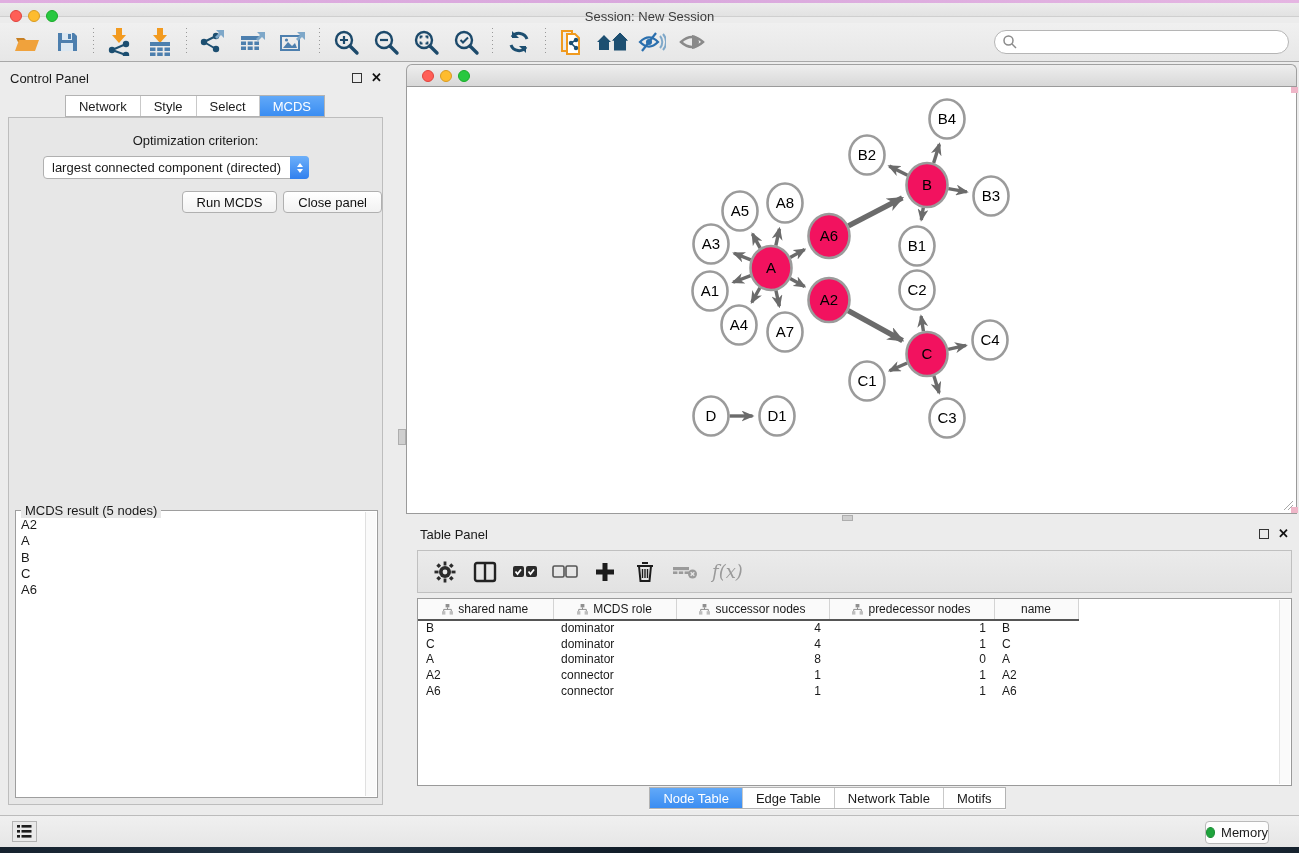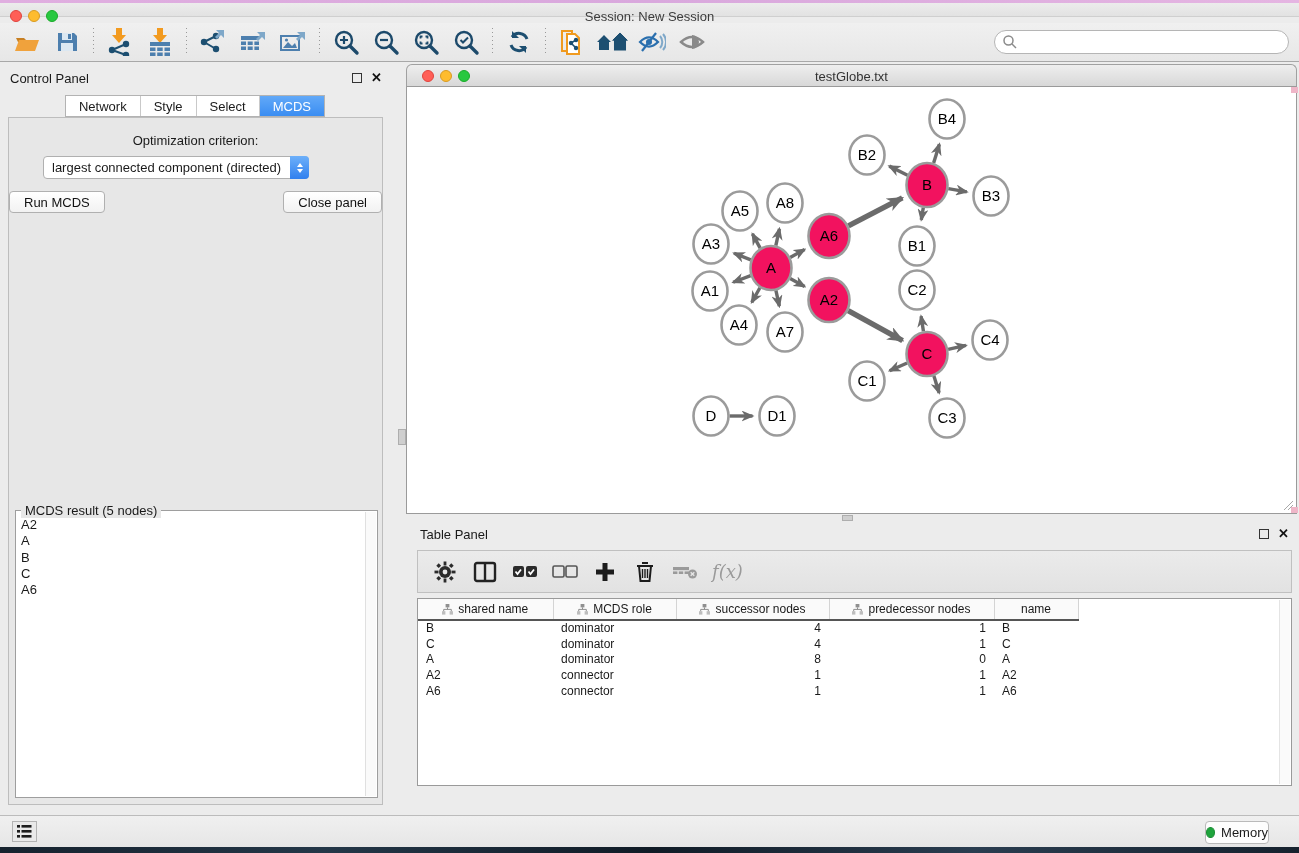--- a/index.html
+++ b/index.html
@@ -34,21 +34,21 @@
   .seg-tab.active { background:linear-gradient(#62a9f8,#3a8df2); color:#fff; }
   .cp-content { left:8px; top:55px; width:375px; height:688px; border:1px solid #bdbdbd; background:#e7e7e7; }
   .opt-label { top:15px; width:100%; text-align:center; font-size:13px; }
   .dropdown { left:34px; top:38px; width:266px; height:23px; background:#fff; border:1px solid #b0b0b0; border-radius:4px; display:flex; align-items:center; }
   .dd-text { flex:1; padding-left:8px; font-size:13px; }
   .dd-stepper { width:19px; height:23px; margin-right:-1px; border-radius:0 4px 4px 0; background:linear-gradient(#6db0fa,#3180ee); display:flex; flex-direction:column; align-items:center; justify-content:center; gap:2px; }
   .dd-arrow { width:0; height:0; border-left:3.5px solid transparent; border-right:3.5px solid transparent; }
   .dd-up { border-bottom:4px solid #fff; }
   .dd-down { border-top:4px solid #fff; }
   .btn { background:linear-gradient(#ffffff,#f2f2f2); border:1px solid #b0b0b0; border-radius:4px; font-size:13px; padding:2.5px 14px; color:#111; }
-  .btn-row { top:73px; width:100%; display:flex; justify-content:space-between; gap:14px; }
+  .btn-row { top:73px; width:100%; display:flex; justify-content:flex-end; gap:6px; }
   .groupbox { left:6px; top:392px; width:363px; height:288px; border:1px solid #9e9e9e; background:#fff; }
   .group-legend { position:absolute; top:-8px; left:5px; background:#e7e7e7; padding:0 4px; font-size:13px; }
   .mcds-list { position:absolute; left:1px; top:6px; width:346px; font-size:13px; line-height:16.3px; padding-left:4px; }
   .list-scroll { position:absolute; right:1px; top:1px; width:11px; height:284px; background:#fafafa; border-left:1px solid #e0e0e0; }
 
   
   .netwin-title { left:406px; top:64px; width:891px; height:23px; background:linear-gradient(#eeeeee,#d8d8d8); border:1px solid #a0a0a0; border-bottom:1px solid #9a9a9a; border-radius:6px 6px 0 0; }
   .net-title-text { top:4px; width:100%; text-align:center; font-size:13px; color:#333; }
   .canvas { left:406px; top:87px; width:891px; height:427px; background:#fff; border:1px solid #9a9a9a; border-top:none; }
   .grip { right:2px; bottom:2px; width:12px; height:12px; }
@@ -280,21 +280,20 @@
     </div>
   </div>
 </div>
 
 <div class="abs vsplit-handle"></div>
 
 <div class="abs netwin-title">
   <div class="abs traffic t-red" style="left:15px; top:5px"></div>
   <div class="abs traffic t-yellow" style="left:33px; top:5px"></div>
   <div class="abs traffic t-green" style="left:51px; top:5px"></div>
-  <div class="abs net-title-text">testGlobe.txt</div>
 </div>
 <div class="abs canvas">
   <svg id="graph-svg" width="889" height="425" viewBox="0 0 889 425">
       <defs>
         <marker id="arr" markerWidth="13" markerHeight="11" refX="11" refY="5.5" orient="auto" markerUnits="userSpaceOnUse">
           <path d="M0 0 L13 5.5 L0 11 L3.8 5.5 Z" fill="#6b6b6b"></path>
         </marker>
         <marker id="arrBig" markerWidth="17" markerHeight="14" refX="15" refY="7" orient="auto" markerUnits="userSpaceOnUse">
           <path d="M0 0 L17 7 L0 14 L5 7 Z" fill="#6b6b6b"></path>
         </marker>
@@ -571,20 +570,28 @@
             <td>A6</td>
             <td>connector</td>
             <td class="num">1</td>
             <td class="num">1</td>
             <td>A6</td>
           </tr>
         </tbody>
     </table>
     <div class="tbl-scroll"></div>
   </div>
+  <div class="abs tp-tabs">
+    <span class="seg" id="table-tabs">
+        <span class="seg-tab active">Node Table</span>
+        <span class="seg-tab">Edge Table</span>
+        <span class="seg-tab">Network Table</span>
+        <span class="seg-tab">Motifs</span>
+      </span>
+  </div>
 </div>
 
 <div class="abs statusbar">
   <div class="abs list-btn">
     <svg width="15" height="13" viewBox="0 0 15 13">
         <g fill="#1c1c1c">
           <rect x="0" y="0" width="3" height="2.6"></rect>
           <rect x="4.5" y="0" width="10" height="2.6"></rect>
           <rect x="0" y="5" width="3" height="2.6"></rect>
           <rect x="4.5" y="5" width="10" height="2.6"></rect>

